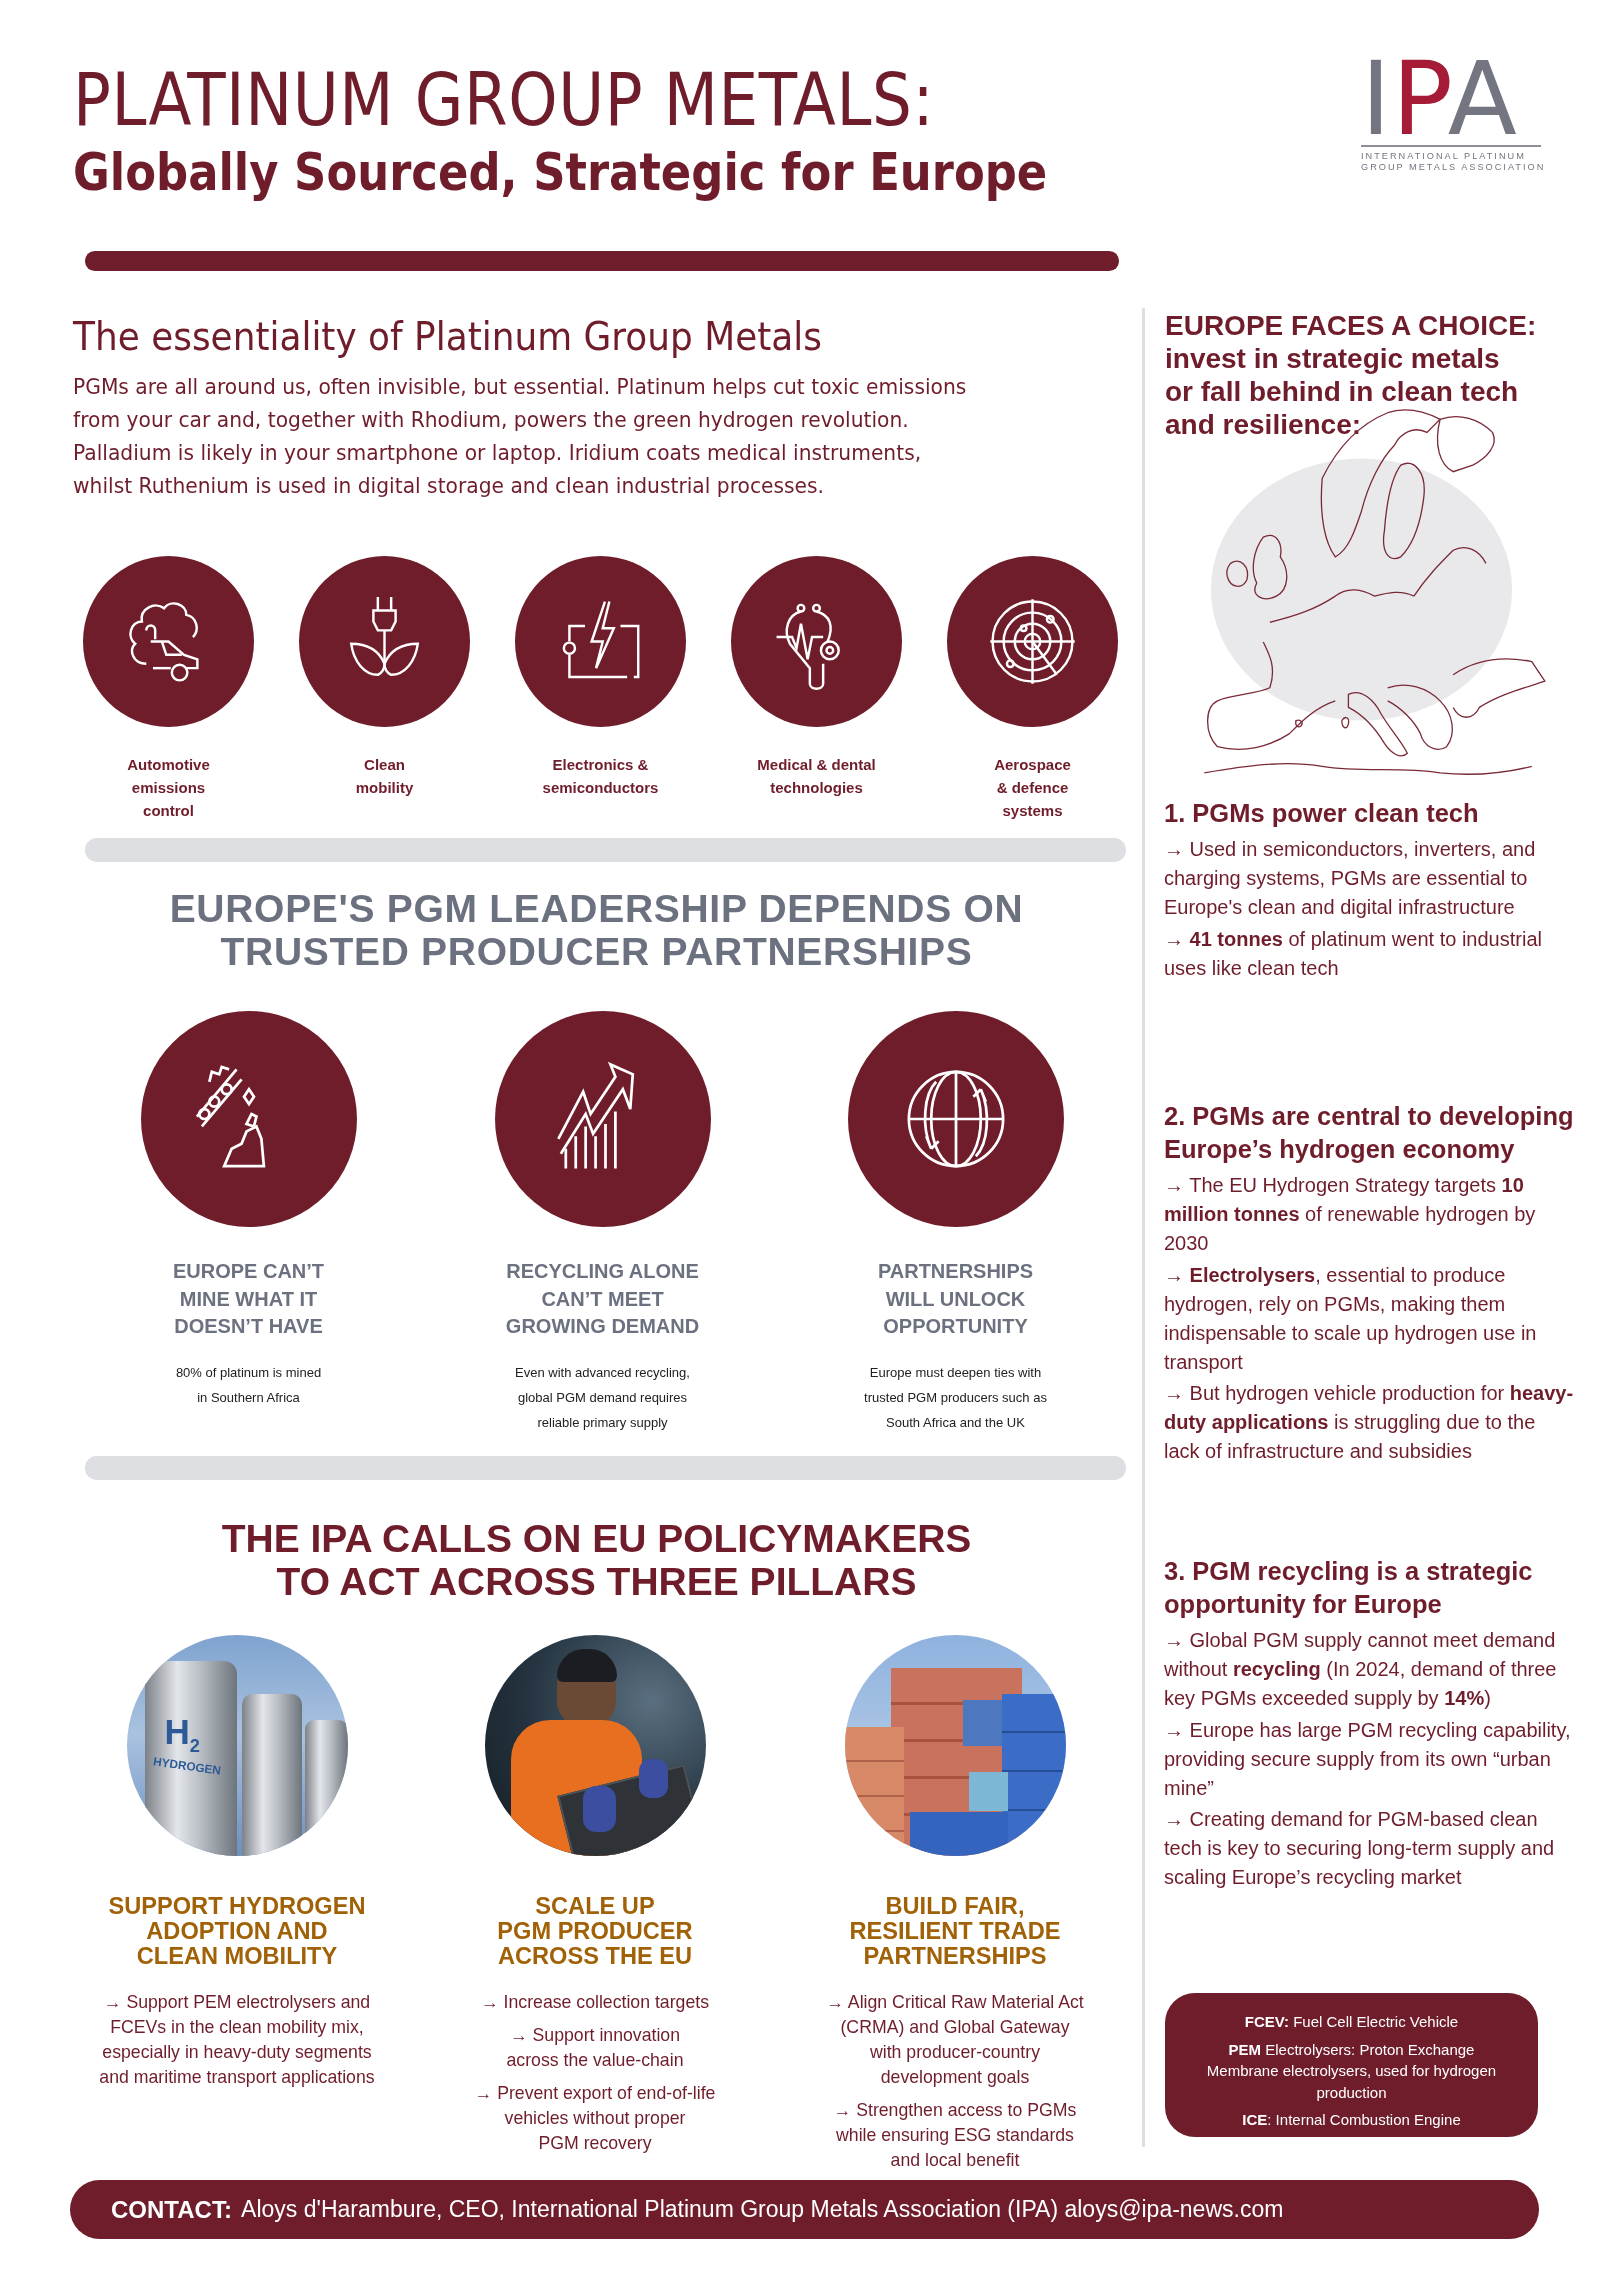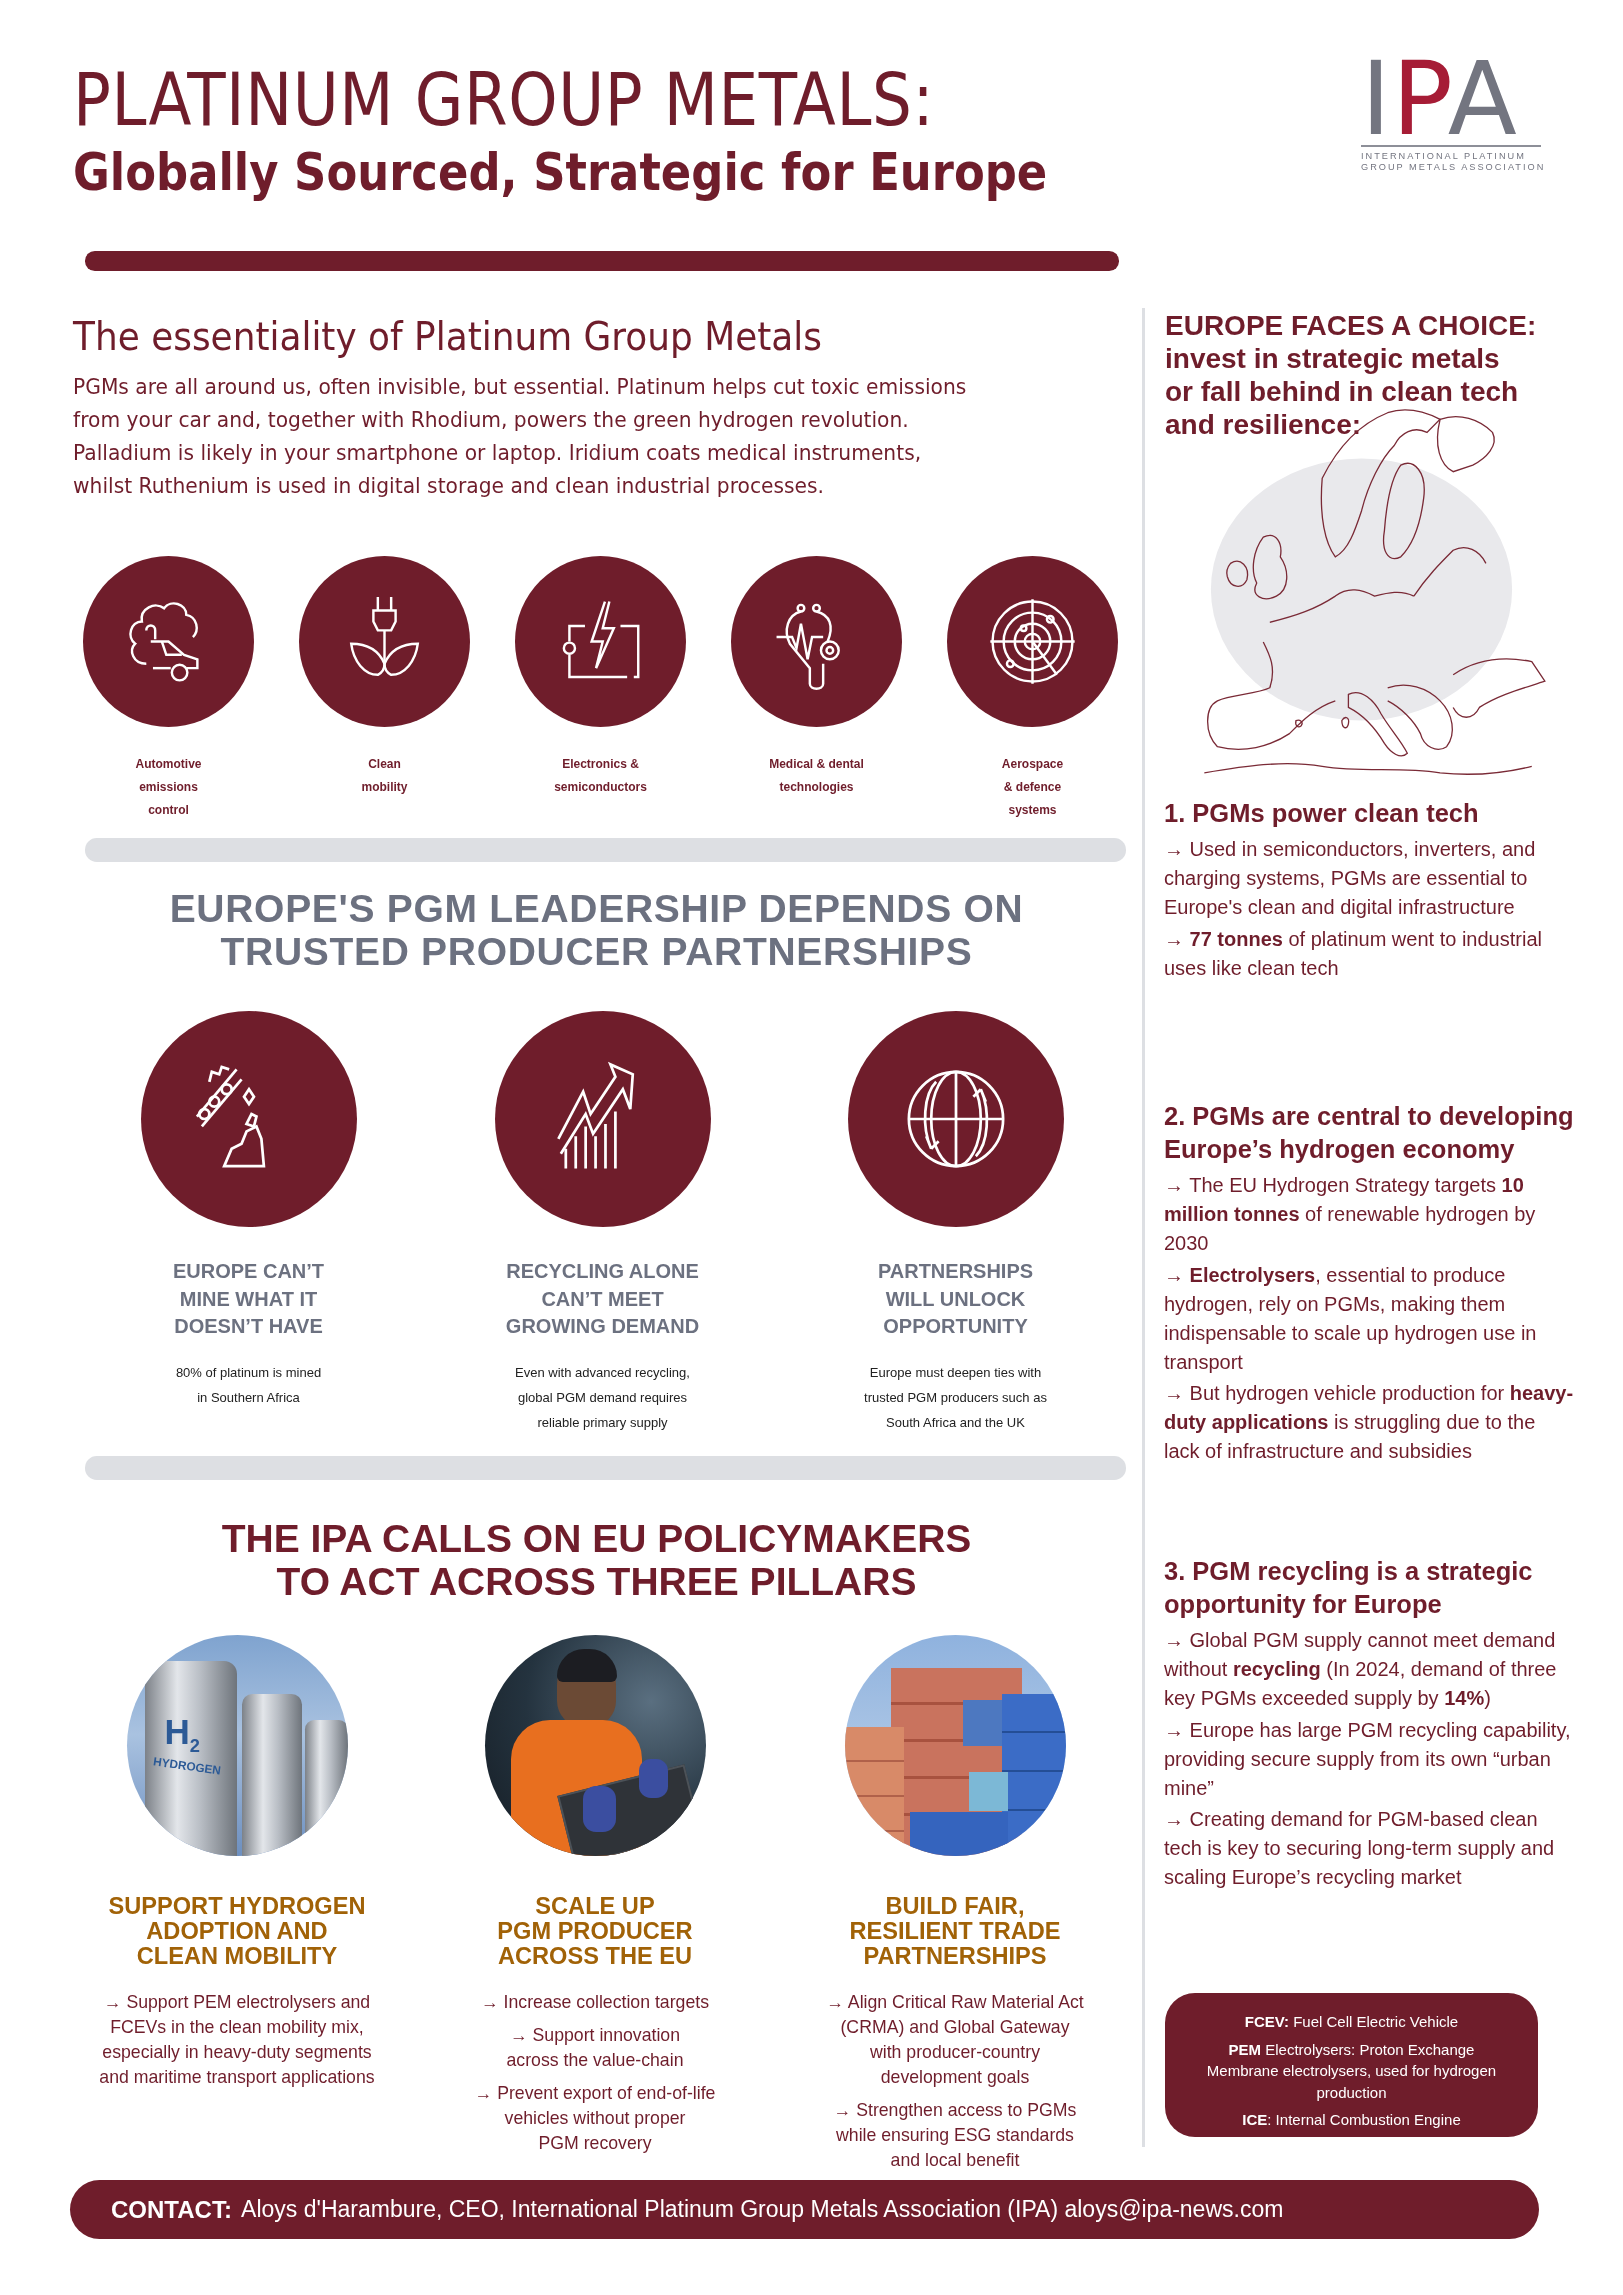--- a/index.html
+++ b/index.html
@@ -22,21 +22,21 @@
 
   
   .ess-title { left: 73px; top: 314px; font-size: 39px; color: #6f1d2b; font-family: "DejaVu Sans", sans-serif; white-space: nowrap; transform: scaleX(0.92); transform-origin: left top; }
   .ess-body { left: 73px; top: 370px; width: 1073px; font-size: 22px; line-height: 33px; color: #6f1d2b; font-family: "DejaVu Sans", sans-serif; }
   .ess-body span { display: block; white-space: nowrap; transform: scaleX(0.92); transform-origin: left top; }
 
   .sector-row { left: 77px; top: 556px; width: 1047px; height: 262px; }
   .sector { position: absolute; top: 0; width: 183px; text-align: center; }
   .sector .circle { width: 171px; height: 171px; border-radius: 50%; background: #6f1d2b; margin: 0 auto; display: flex; align-items: center; justify-content: center; }
   .sector .circle svg { width: 111px; height: 111px; }
-  .sector .label { margin-top: 26px; font-size: 12px; font-weight: 700; line-height: 23px; color: #6f1d2b; }
+  .sector .label { margin-top: 26px; font-size: 15px; font-weight: 700; line-height: 23px; color: #6f1d2b; }
 
   .divider { left: 85px; height: 23.6px; background: #dddfe3; border-radius: 11.8px; width: 1041px; }
 
   .lead-title { left: 73px; top: 887px; width: 1047px; text-align: center; font-size: 39px; font-weight: 700; line-height: 43px; color: #6c7180; letter-spacing: 0.7px; }
 
   .pillar3 { top: 1011px; width: 327px; text-align: center; }
   .pillar3 .circle { width: 216px; height: 216px; border-radius: 50%; background: #6f1d2b; margin: 0 auto; display: flex; align-items: center; justify-content: center; }
   .pillar3 .circle svg { width: 124px; height: 124px; }
   .pillar3 .heading { margin-top: 31px; font-size: 20px; font-weight: 700; line-height: 27.5px; color: #6c7180; }
   .pillar3 .desc { margin-top: 19.6px; font-size: 13px; line-height: 25px; color: #222; }
@@ -374,21 +374,21 @@
     <path d="M60 600 C120 590 180 580 240 590 C300 600 360 590 420 600 C470 605 520 600 560 590"></path>
 
     <path d="M270 520 C275 512 282 515 280 525 C278 535 270 532 270 520 Z"></path>
     <path d="M200 520 C206 518 212 522 208 528 C203 532 198 528 200 520 Z"></path>
   </svg>
 </div>
 
 <div class="abs side-section" style="top:797px">
   <h3>1. PGMs power clean tech</h3>
   <p><span>→ Used in semiconductors, inverters, and charging systems, PGMs are essential to Europe's clean and digital infrastructure</span></p>
-  <p><span>→ </span><b>77 tonnes</b><span> of platinum went to industrial uses like clean tech</span></p>
+  <p><span>→ </span><b>41 tonnes</b><span> of platinum went to industrial uses like clean tech</span></p>
 </div>
 
 <div class="abs side-section" style="top:1100px">
   <h3>2. PGMs are central to developing Europe’s hydrogen economy</h3>
   <p><span>→ The EU Hydrogen Strategy targets </span><b>10 million tonnes</b><span> of renewable hydrogen by 2030</span></p>
   <p><span>→ </span><b>Electrolysers</b><span>, essential to produce hydrogen, rely on PGMs, making them indispensable to scale up hydrogen use in transport</span></p>
   <p><span>→ But hydrogen vehicle production for </span><b>heavy-duty applications</b><span> is struggling due to the lack of infrastructure and subsidies</span></p>
 </div>
 
 <div class="abs side-section" style="top:1555px">

